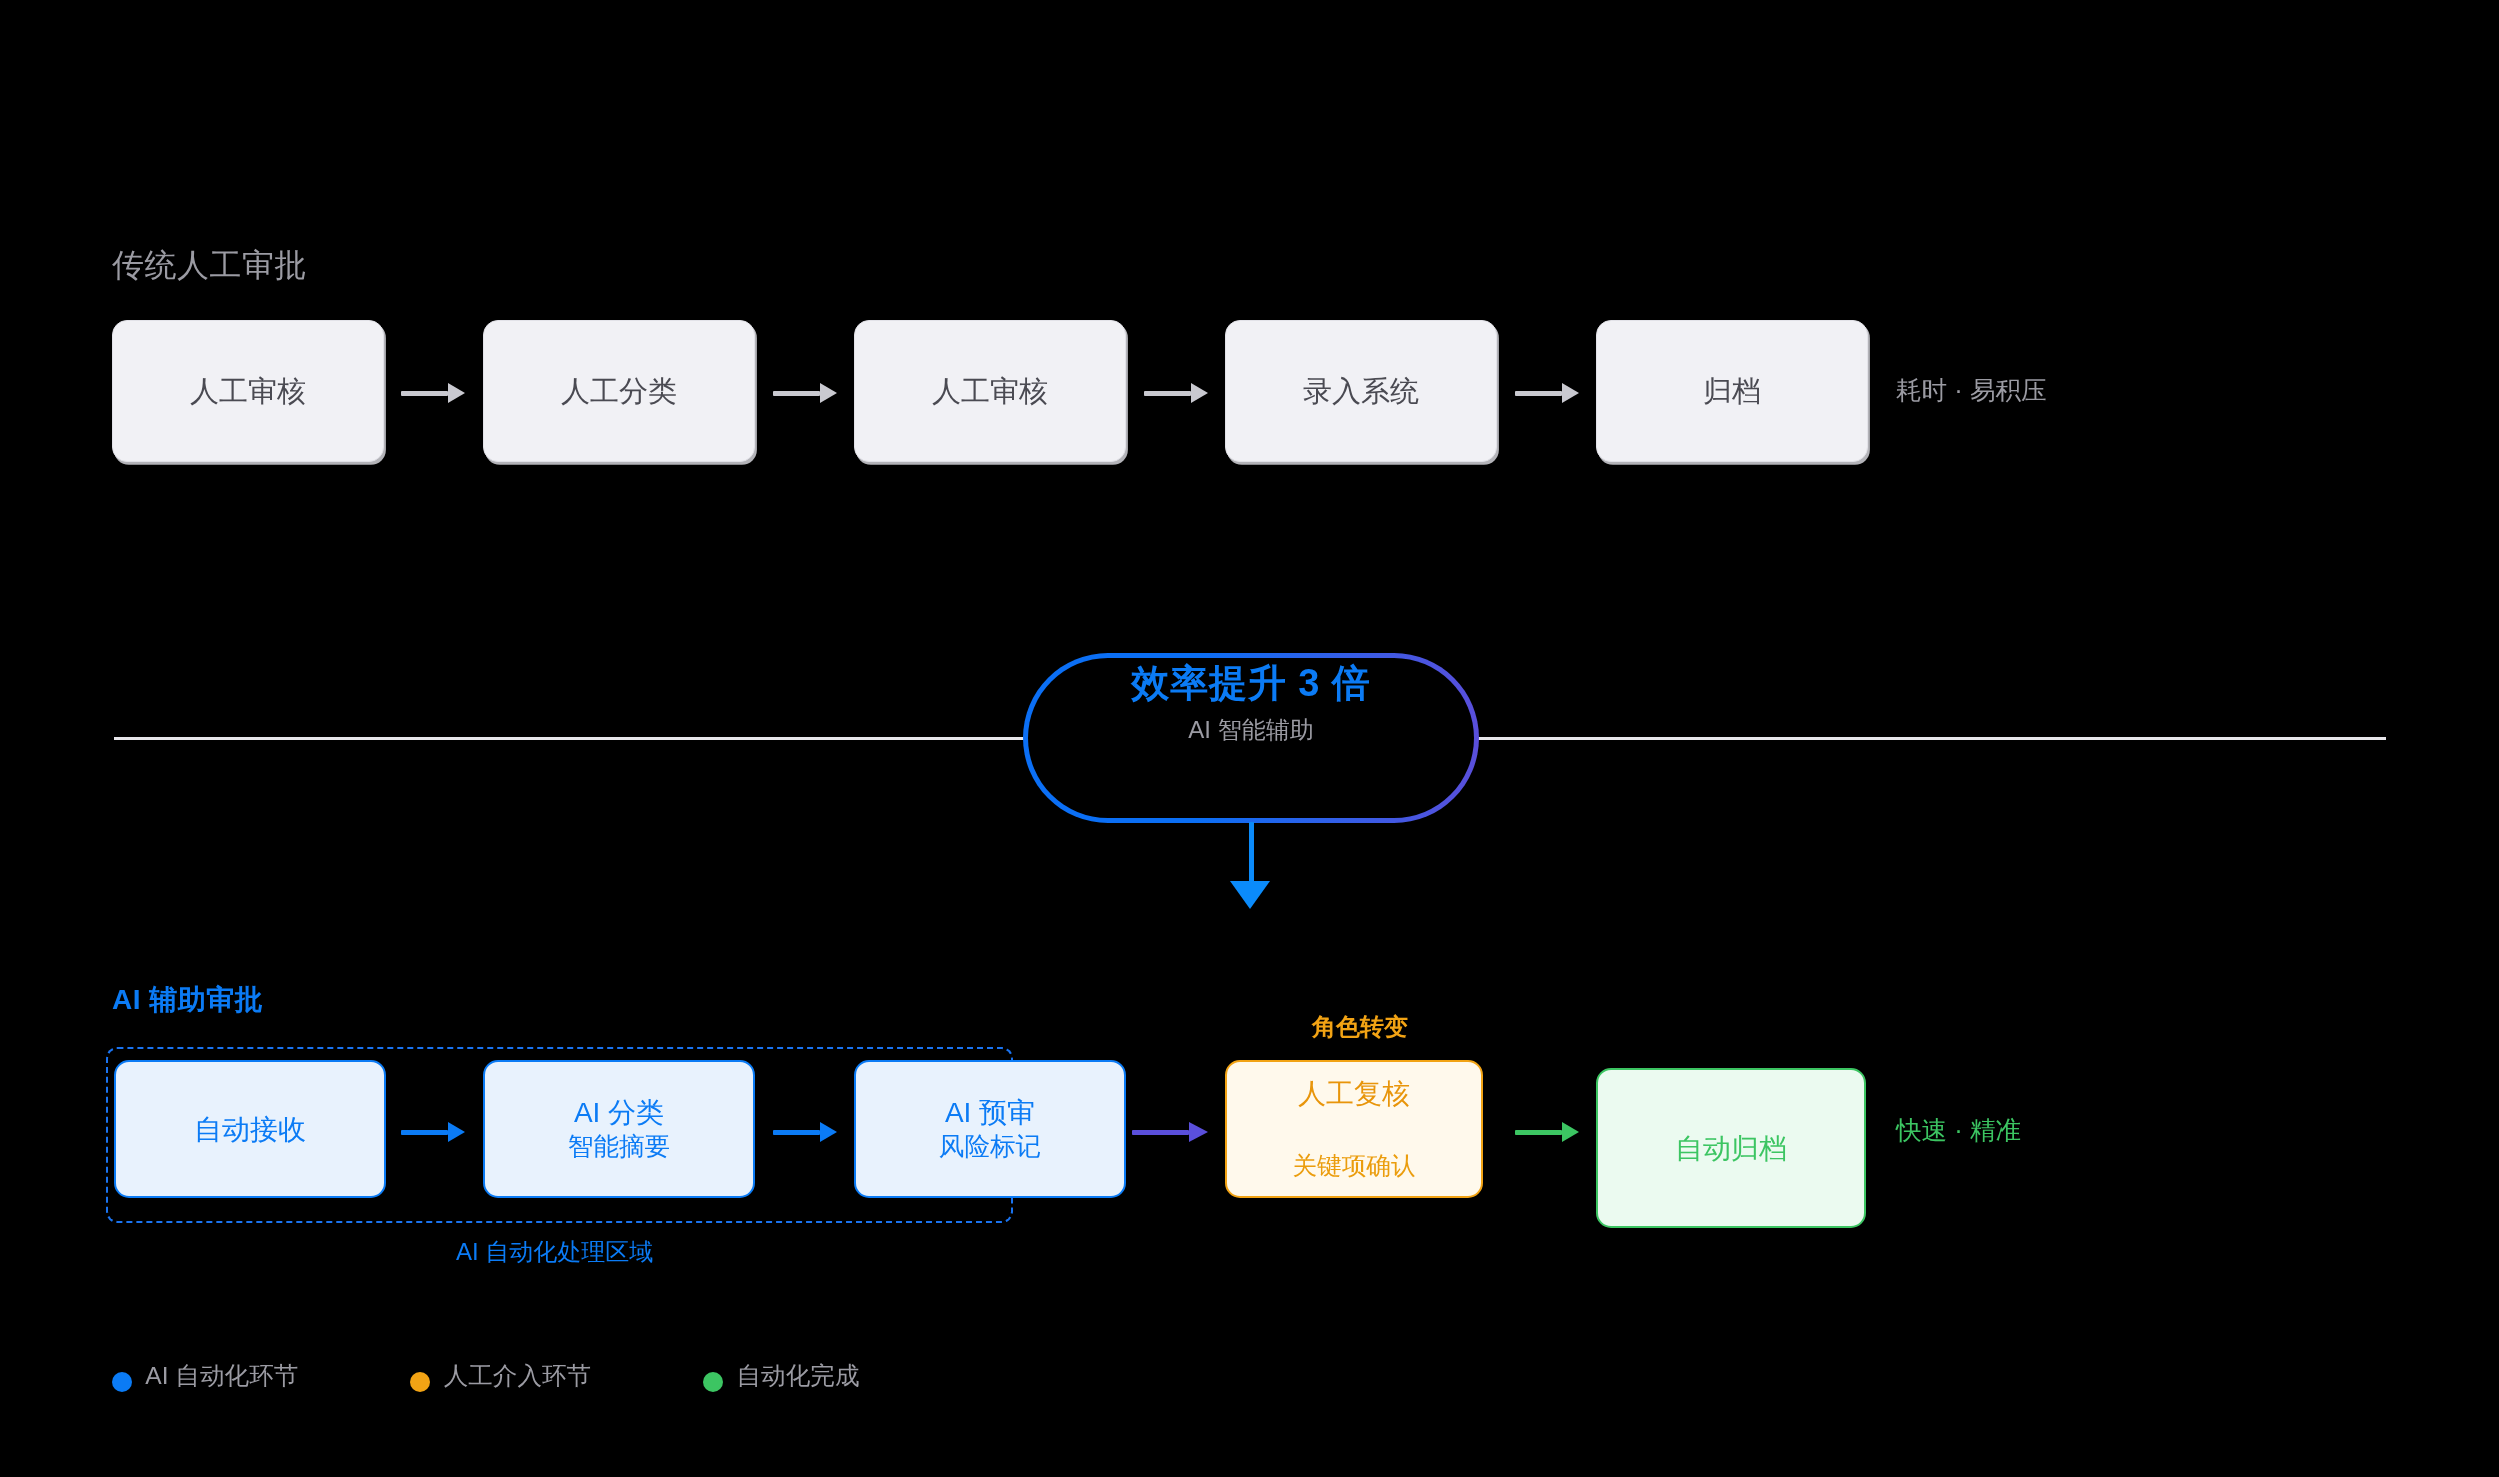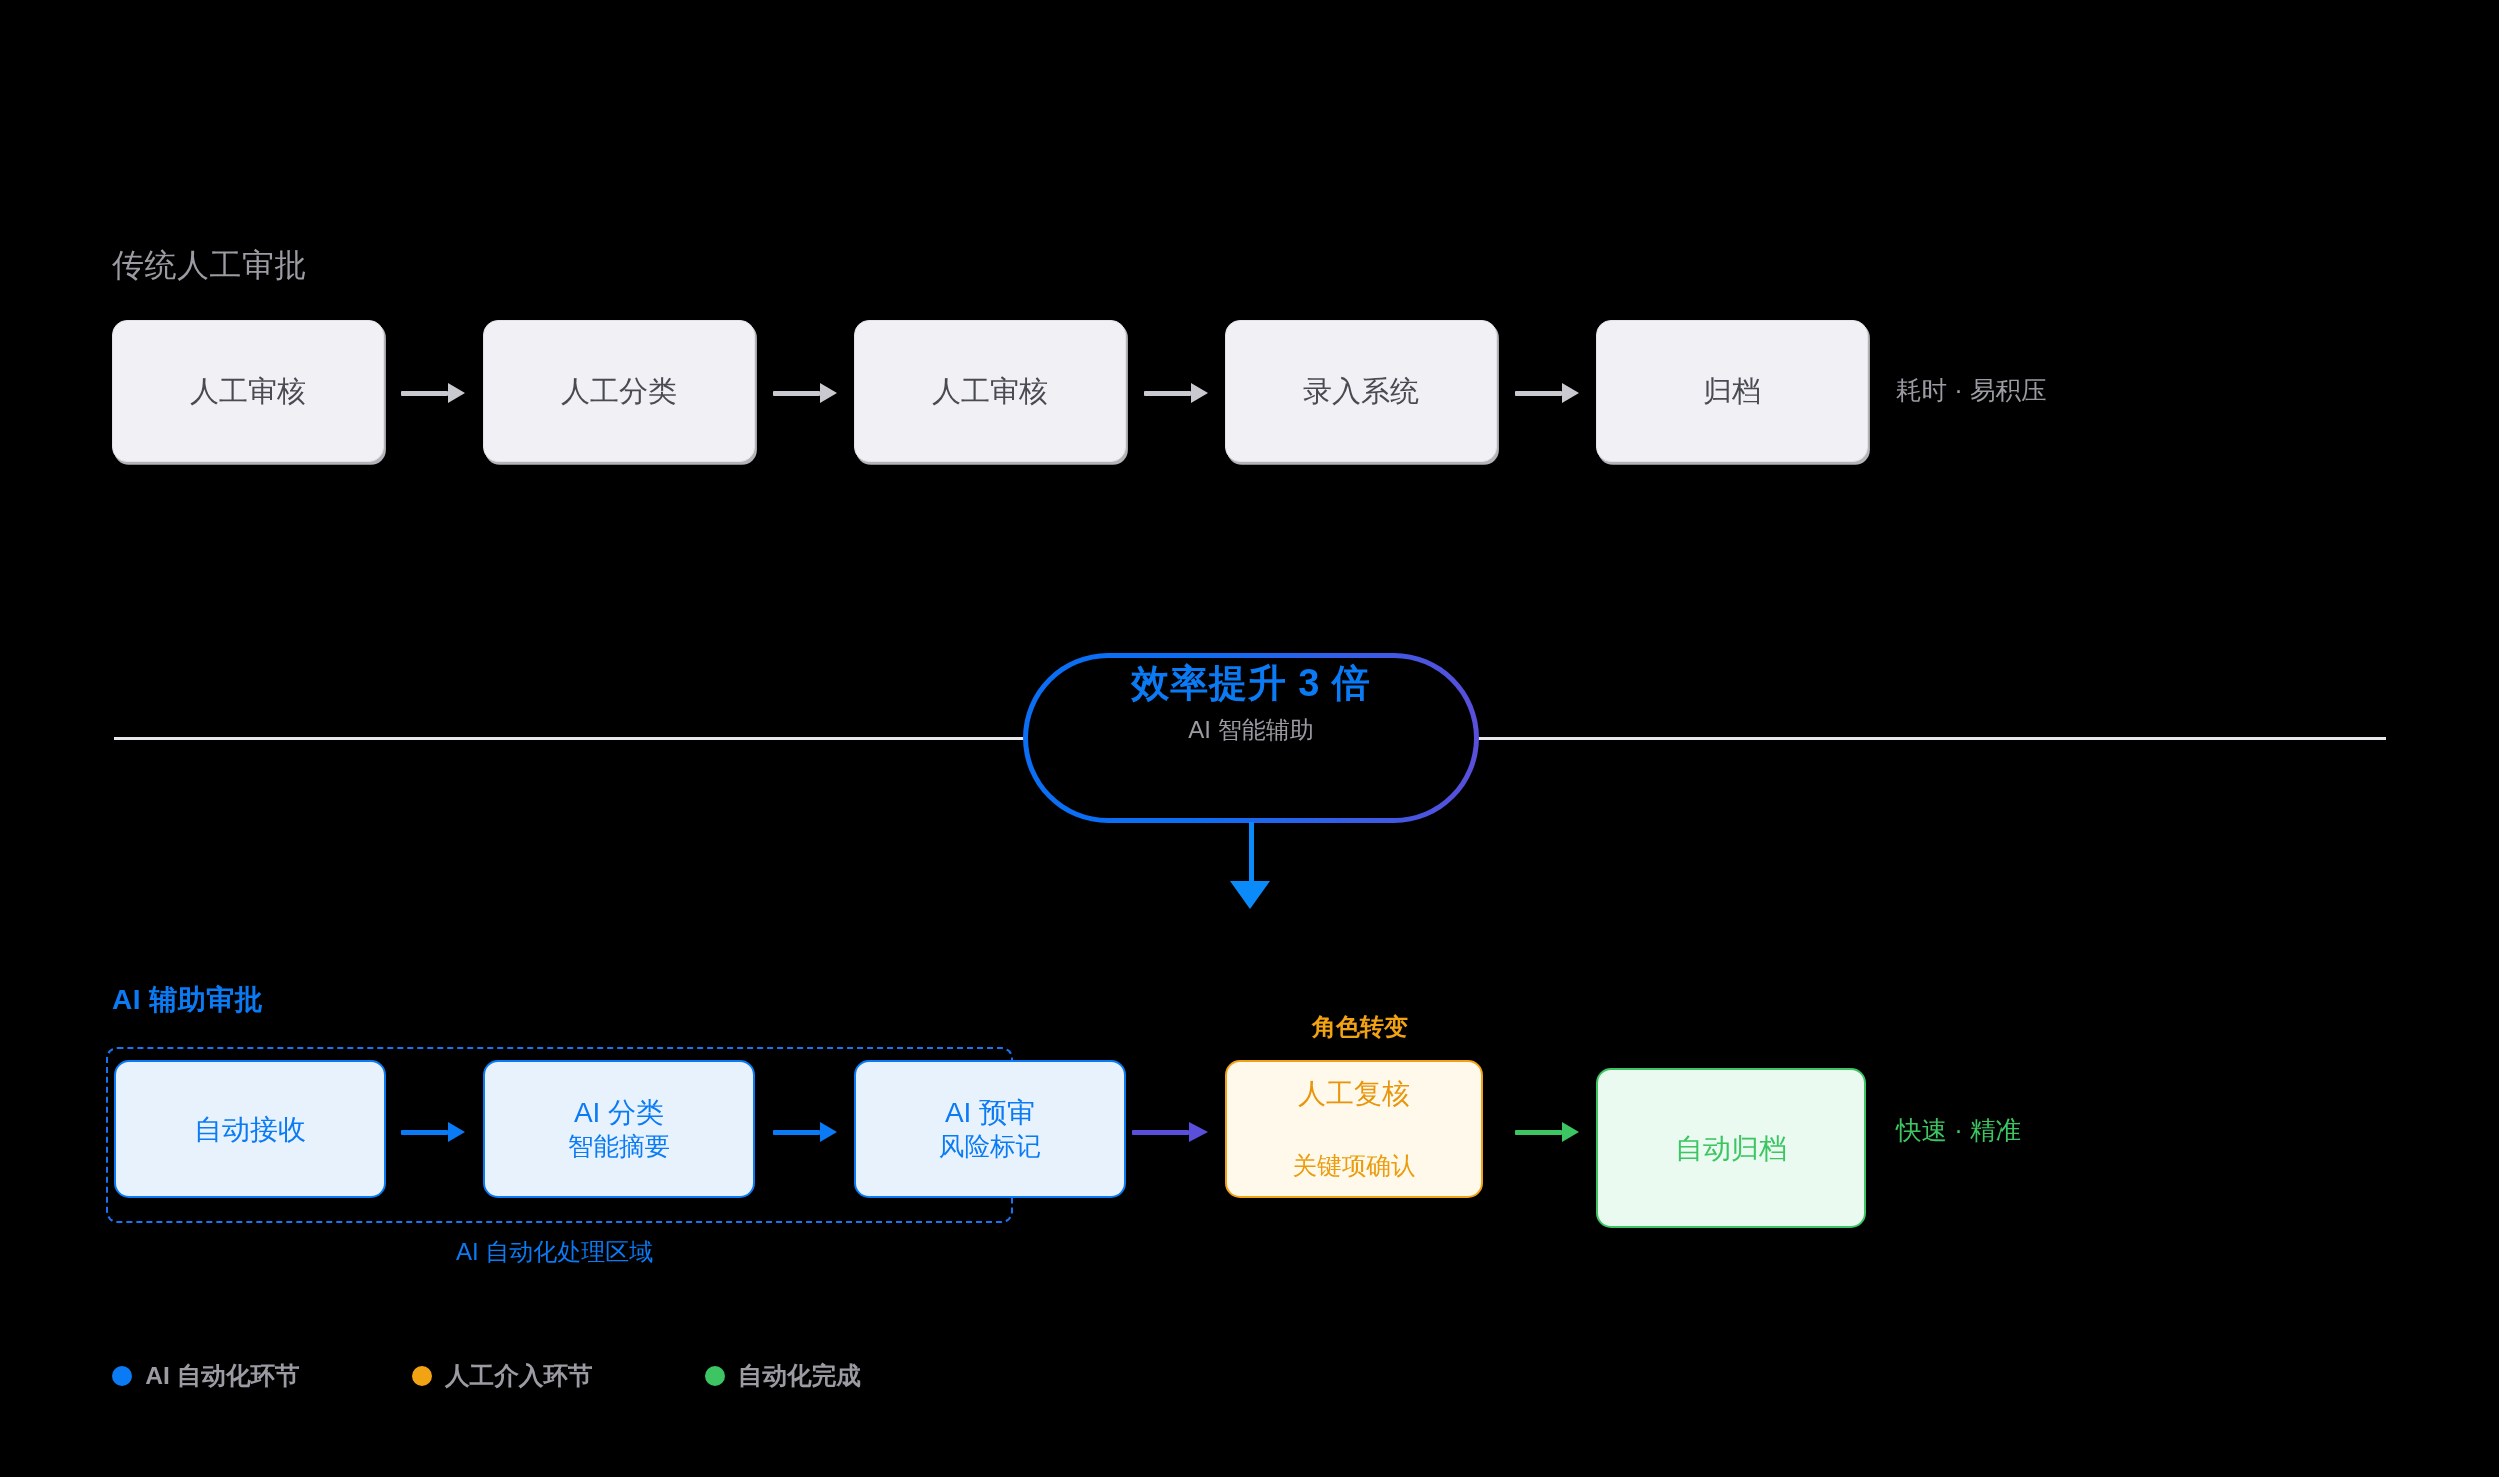--- a/index.html
+++ b/index.html
@@ -103,21 +103,21 @@
     position:absolute;left:456px;top:1236px;white-space:nowrap;
     font-size:24px;color:#0b7bf5;
   }
   #role-change-label{
     position:absolute;left:1312px;top:1011px;white-space:nowrap;
     font-size:24px;color:#f2a314;font-weight:bold;
   }
 
   
   #legend{position:absolute;left:112px;top:1359px;display:flex;align-items:center;}
-  .legend-item{display:flex;align-items:center;margin-right:112px;font-weight:bold;}
+  .legend-item{display:flex;align-items:flex-end;margin-right:112px;}
   .legend-dot{width:20px;height:20px;border-radius:50%;margin-right:13.3px;}
   .legend-label{font-size:24.6px;color:#9b9ba3;white-space:nowrap;}
 </style>
 </head>
 <body>
 
 <div class="stage">
 
   <div class="section-title" id="trad-title">传统人工审批</div>
 

